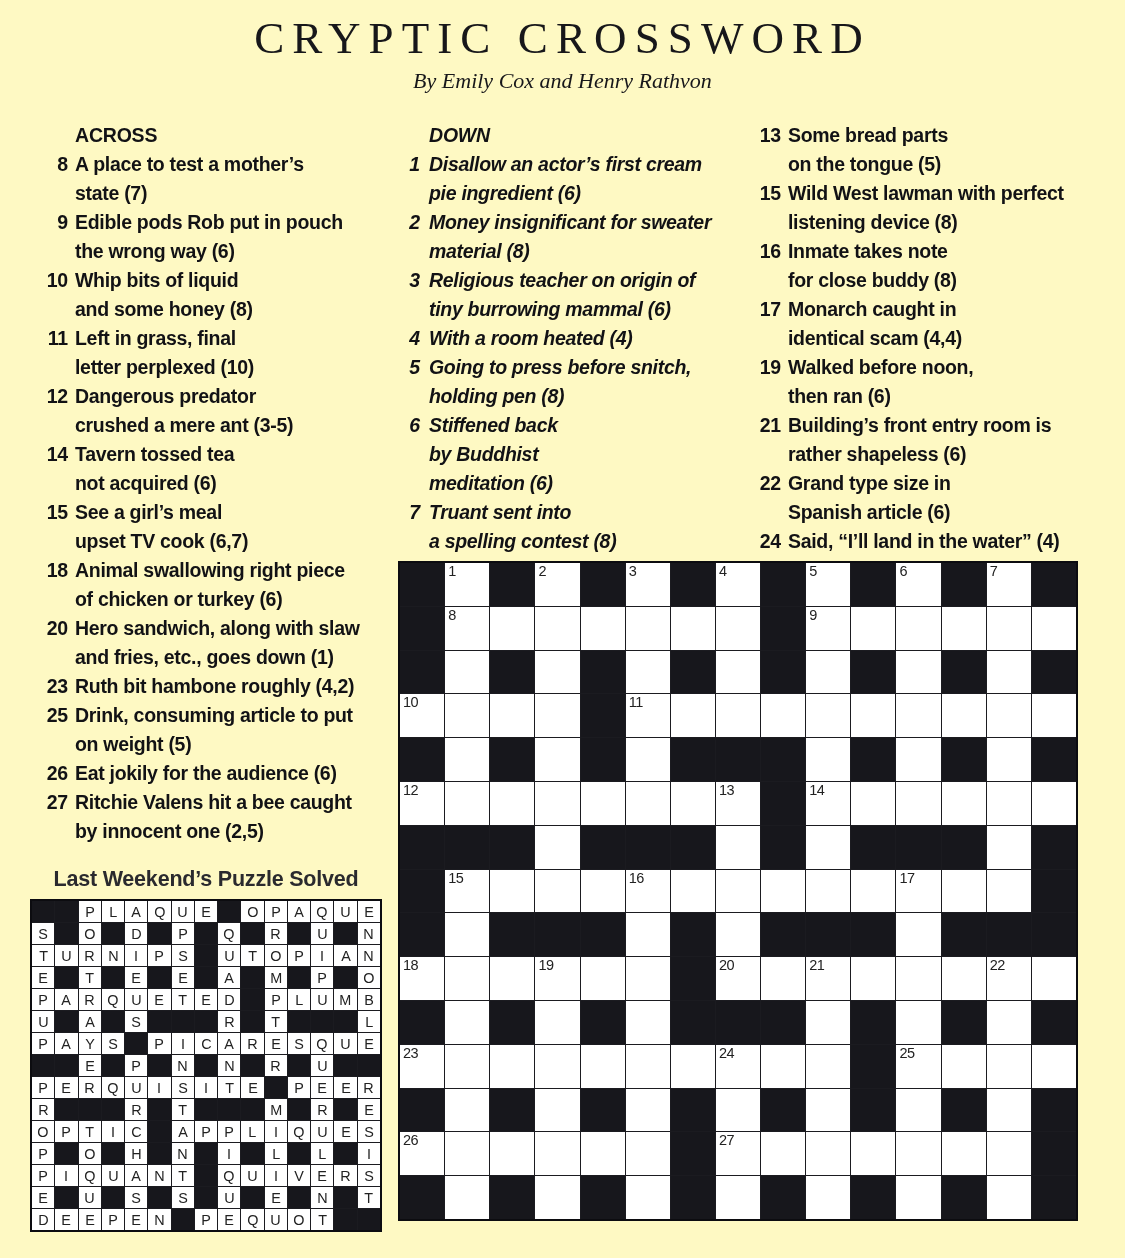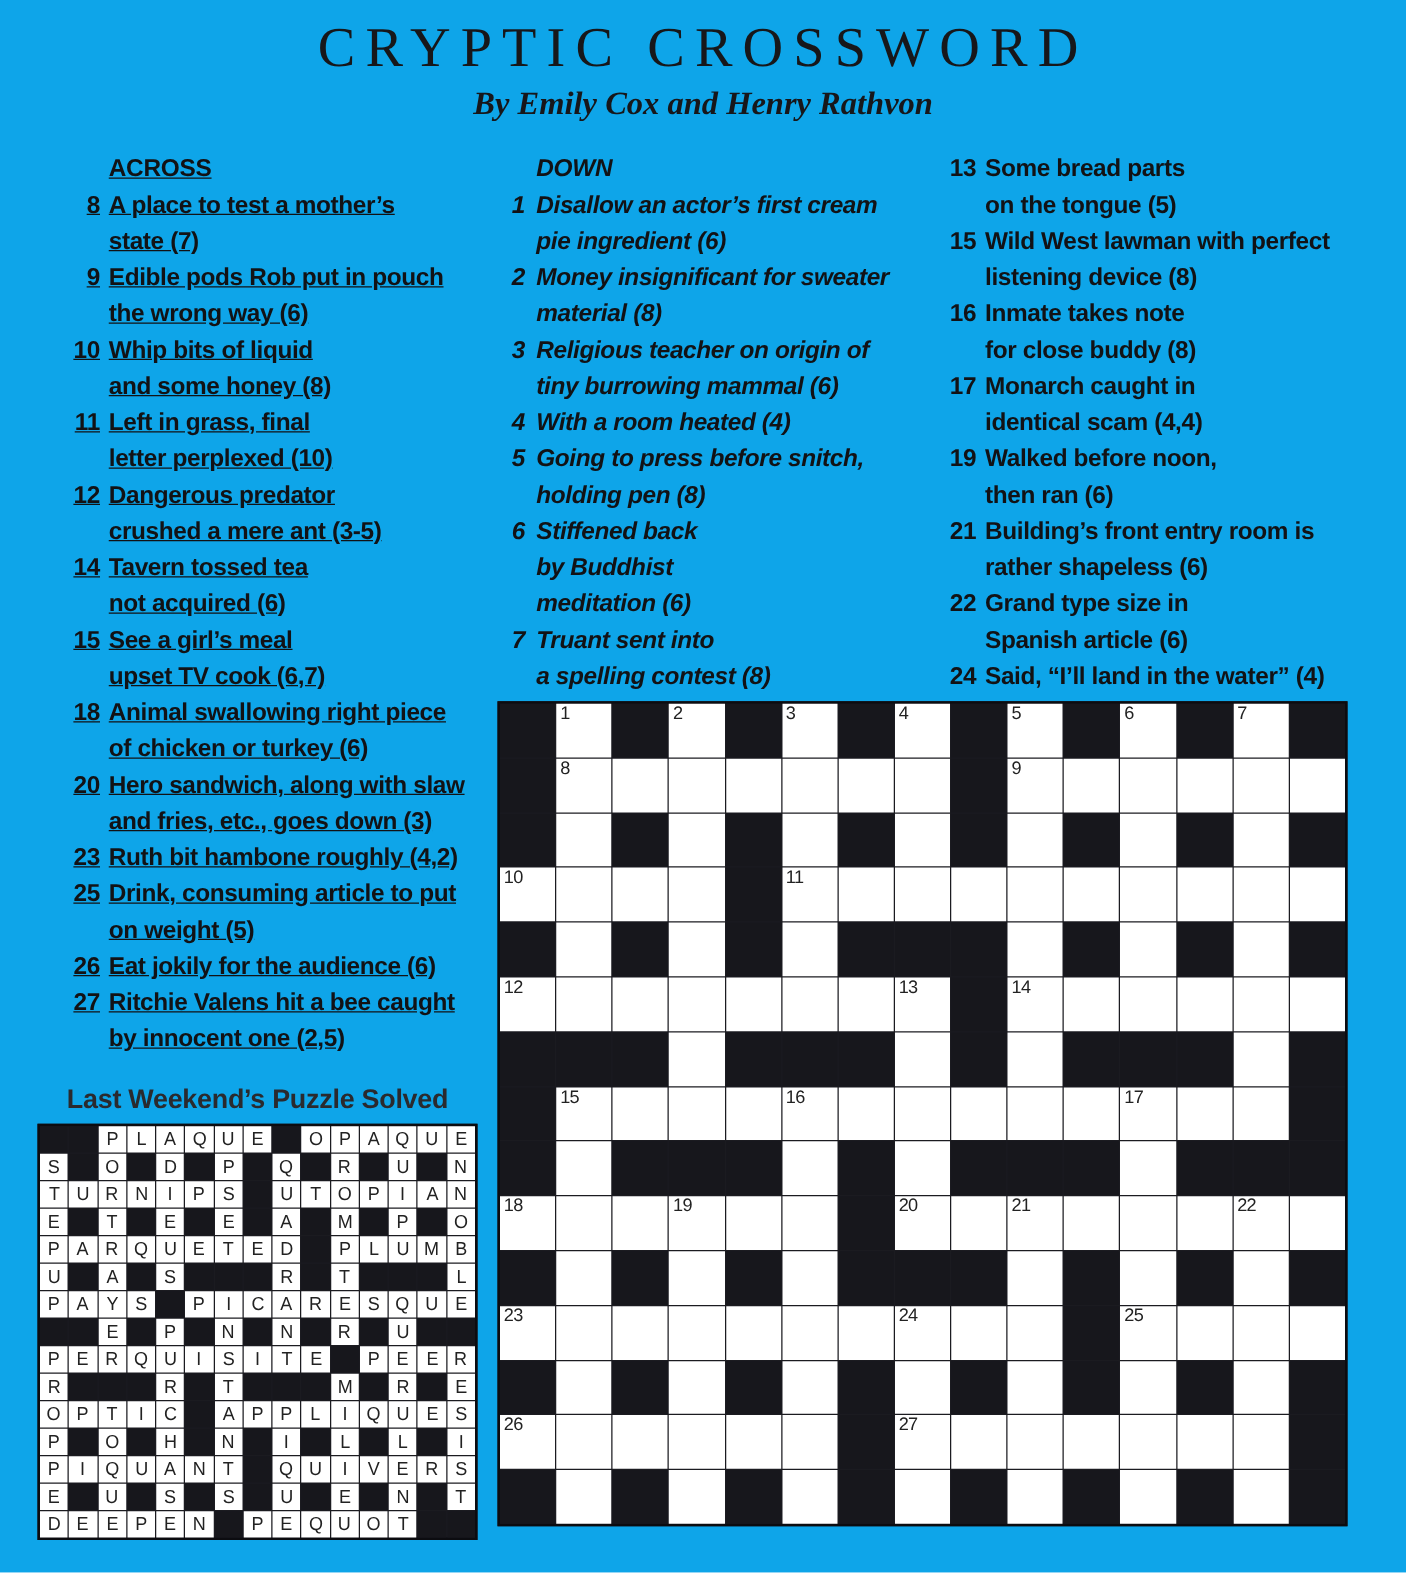--- a/index.html
+++ b/index.html
@@ -1,27 +1,27 @@
 <!DOCTYPE html>
 <html><head>
 <meta charset="utf-8">
 <style>
   html,body{margin:0;padding:0;background:#fff;}
-  #page{position:relative;width:1125px;height:1258px;background:#0ea5e9;overflow:hidden;
+  #page{position:relative;width:1125px;height:1258px;background:#fef9c3;overflow:hidden;
         font-family:"Liberation Sans",sans-serif;color:#121215;}
   
   #title{position:absolute;left:0;top:12px;width:1125px;text-align:center;
          font-family:"Liberation Serif",serif;font-size:45px;font-weight:400;
          letter-spacing:0.18em;color:#17171a;white-space:nowrap;}
   #byline{position:absolute;left:0;top:68px;width:1125px;text-align:center;
-          font-family:"Liberation Serif",serif;font-style:italic;font-weight:700;
-          font-size:26px;color:#17171a;}
+          font-family:"Liberation Serif",serif;font-style:italic;font-weight:400;
+          font-size:22px;color:#17171a;}
   
   .cluecol{position:absolute;top:121px;}
-  #across-col{left:52px;width:358px;text-decoration:underline;}
+  #across-col{left:40px;width:358px;}
   #down-col1{left:398px;width:352px;font-style:italic;}
   #down-col2{left:753px;width:335px;}
   .cluehead{font-size:19.5px;font-weight:700;letter-spacing:-0.2px;line-height:29px;}
   #across-col .cluehead{margin-left:35px;}
   #down-col1 .cluehead{margin-left:31px;}
   .clue{display:flex;align-items:flex-start;}
   .cnum{flex:0 0 auto;text-align:right;font-weight:700;font-size:19.5px;line-height:29px;
         letter-spacing:-0.2px;}
   #across-col .cnum,#down-col2 .cnum{width:28px;margin-right:7px;}
   #down-col1 .cnum{width:22px;margin-right:9px;}
@@ -94,21 +94,21 @@
 upset TV cook (6,7)</span>
         </div>
         <div class="clue">
           <span class="cnum">18</span>
           <span class="ctext">Animal swallowing right piece
 of chicken or turkey (6)</span>
         </div>
         <div class="clue">
           <span class="cnum">20</span>
           <span class="ctext">Hero sandwich, along with slaw
-and fries, etc., goes down (3)</span>
+and fries, etc., goes down (1)</span>
         </div>
         <div class="clue">
           <span class="cnum">23</span>
           <span class="ctext">Ruth bit hambone roughly (4,2)</span>
         </div>
         <div class="clue">
           <span class="cnum">25</span>
           <span class="ctext">Drink, consuming article to put
 on weight (5)</span>
         </div>

